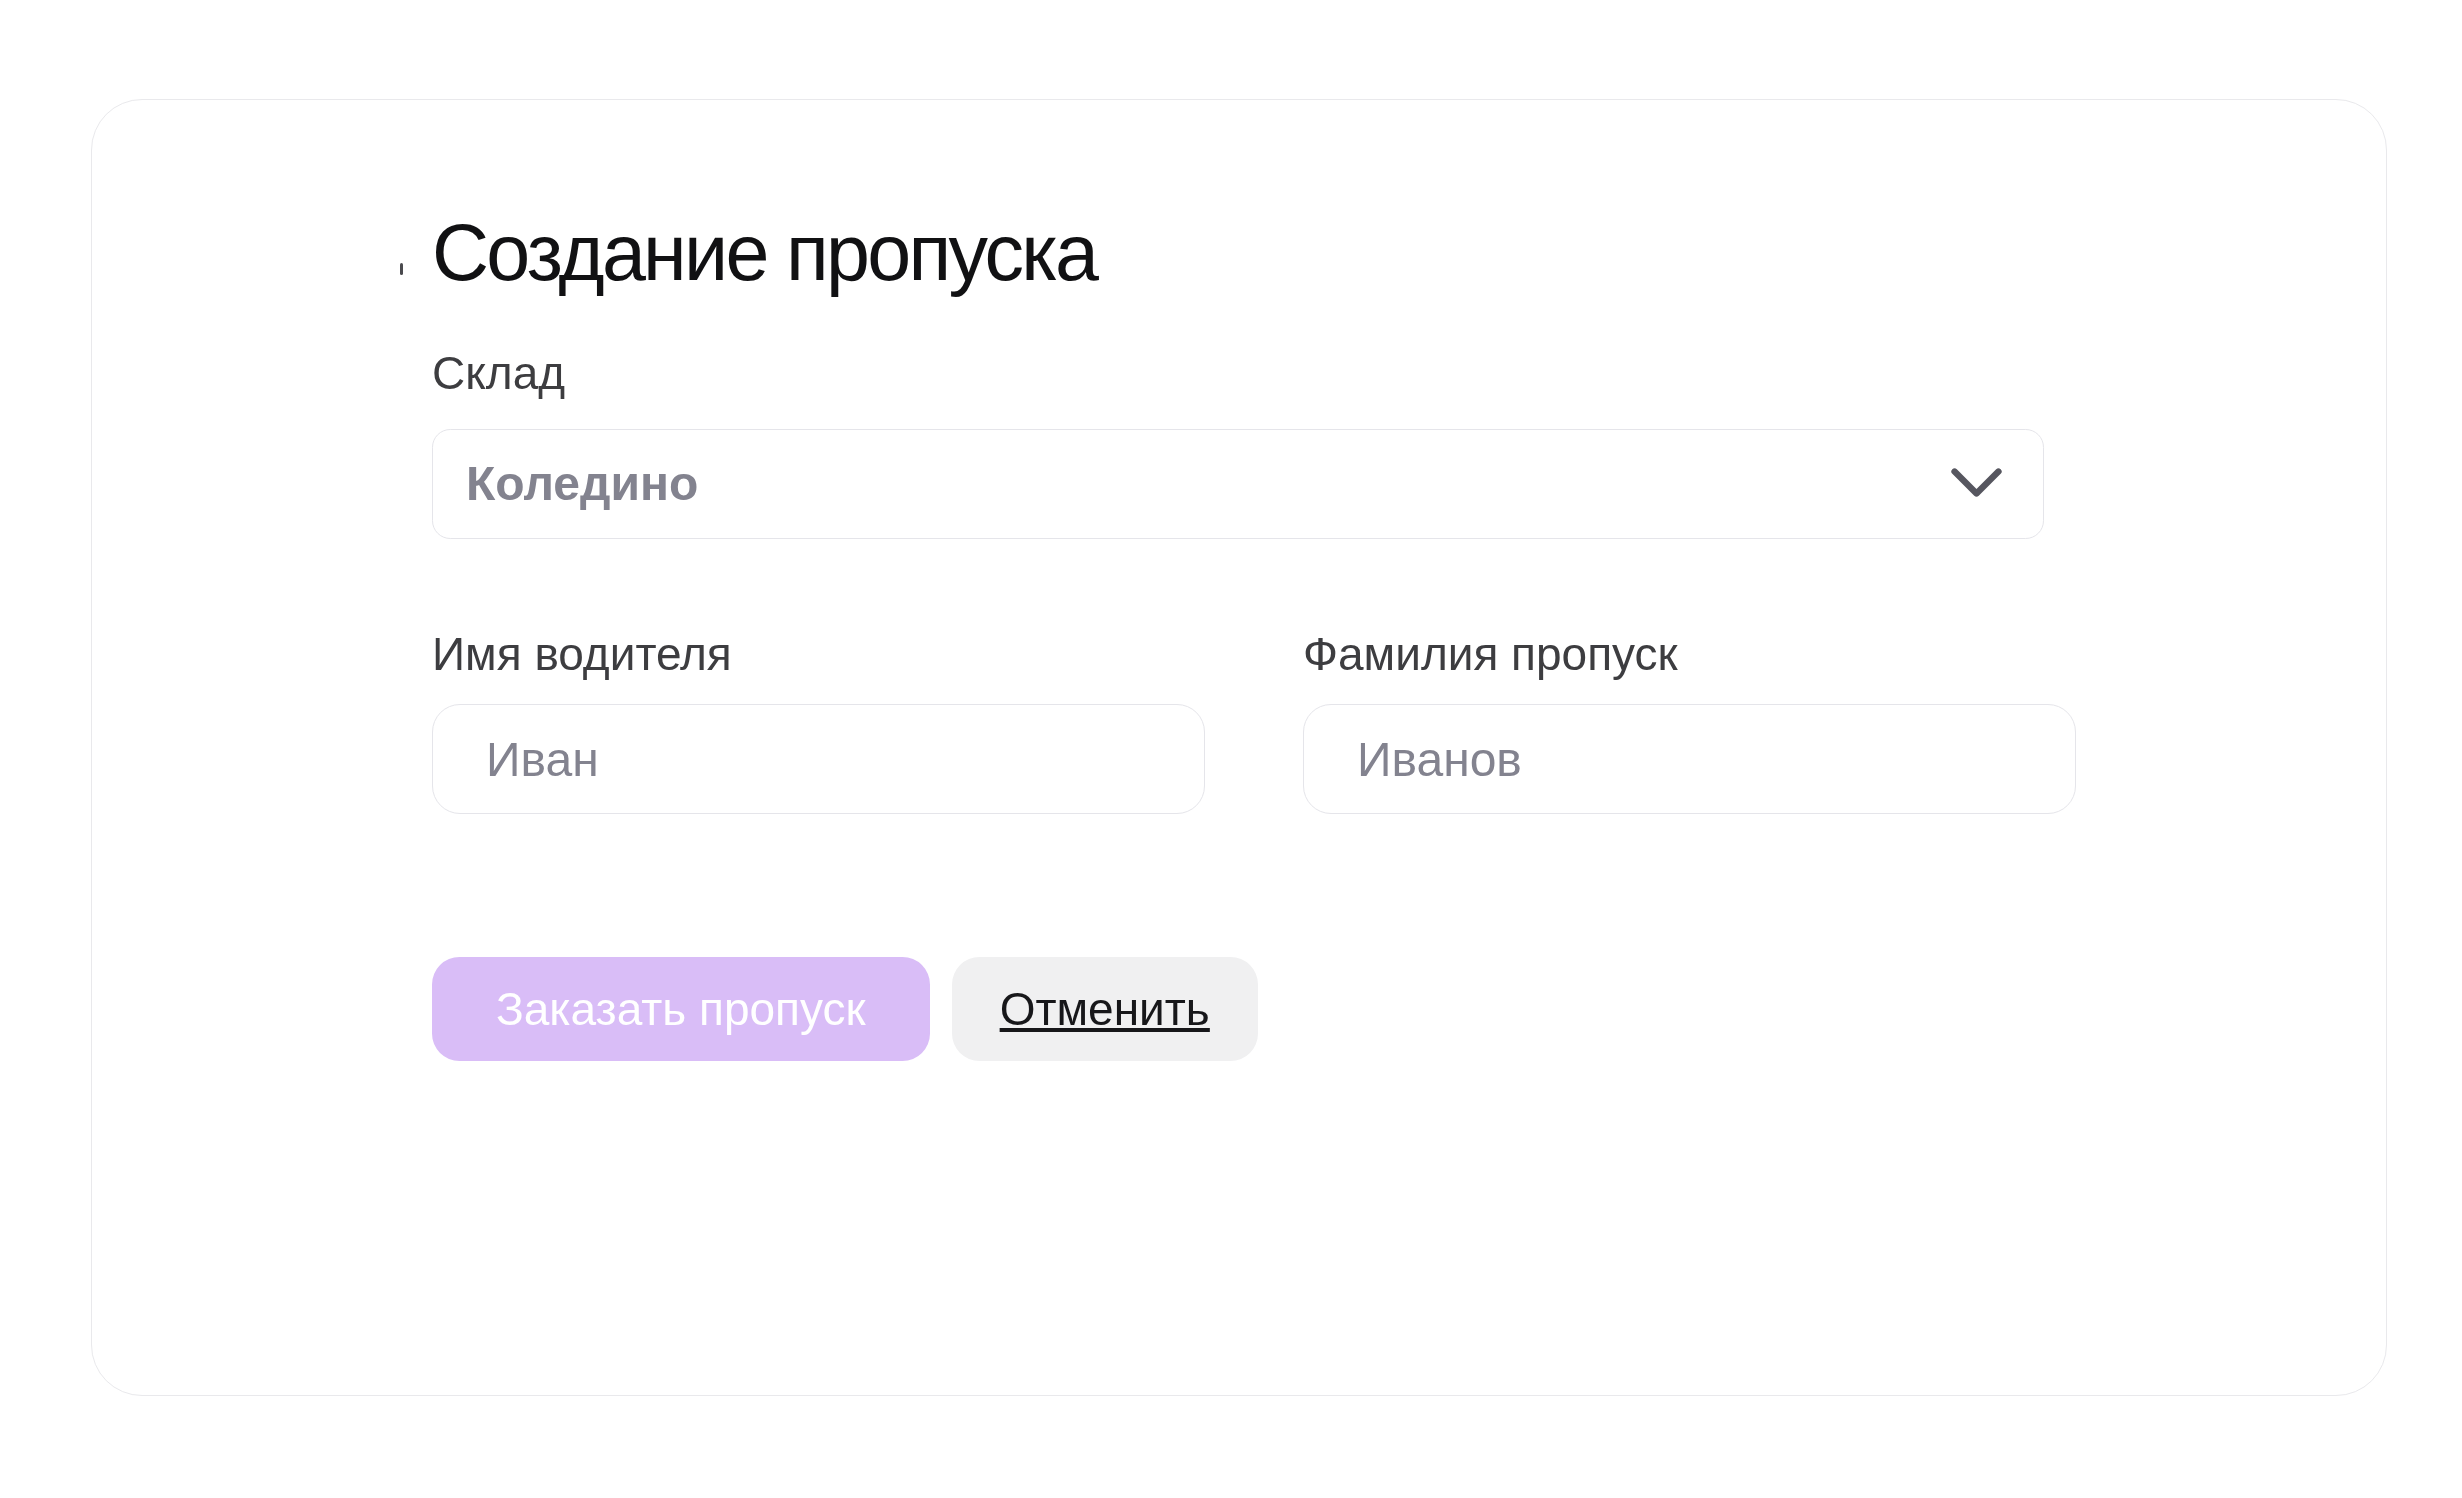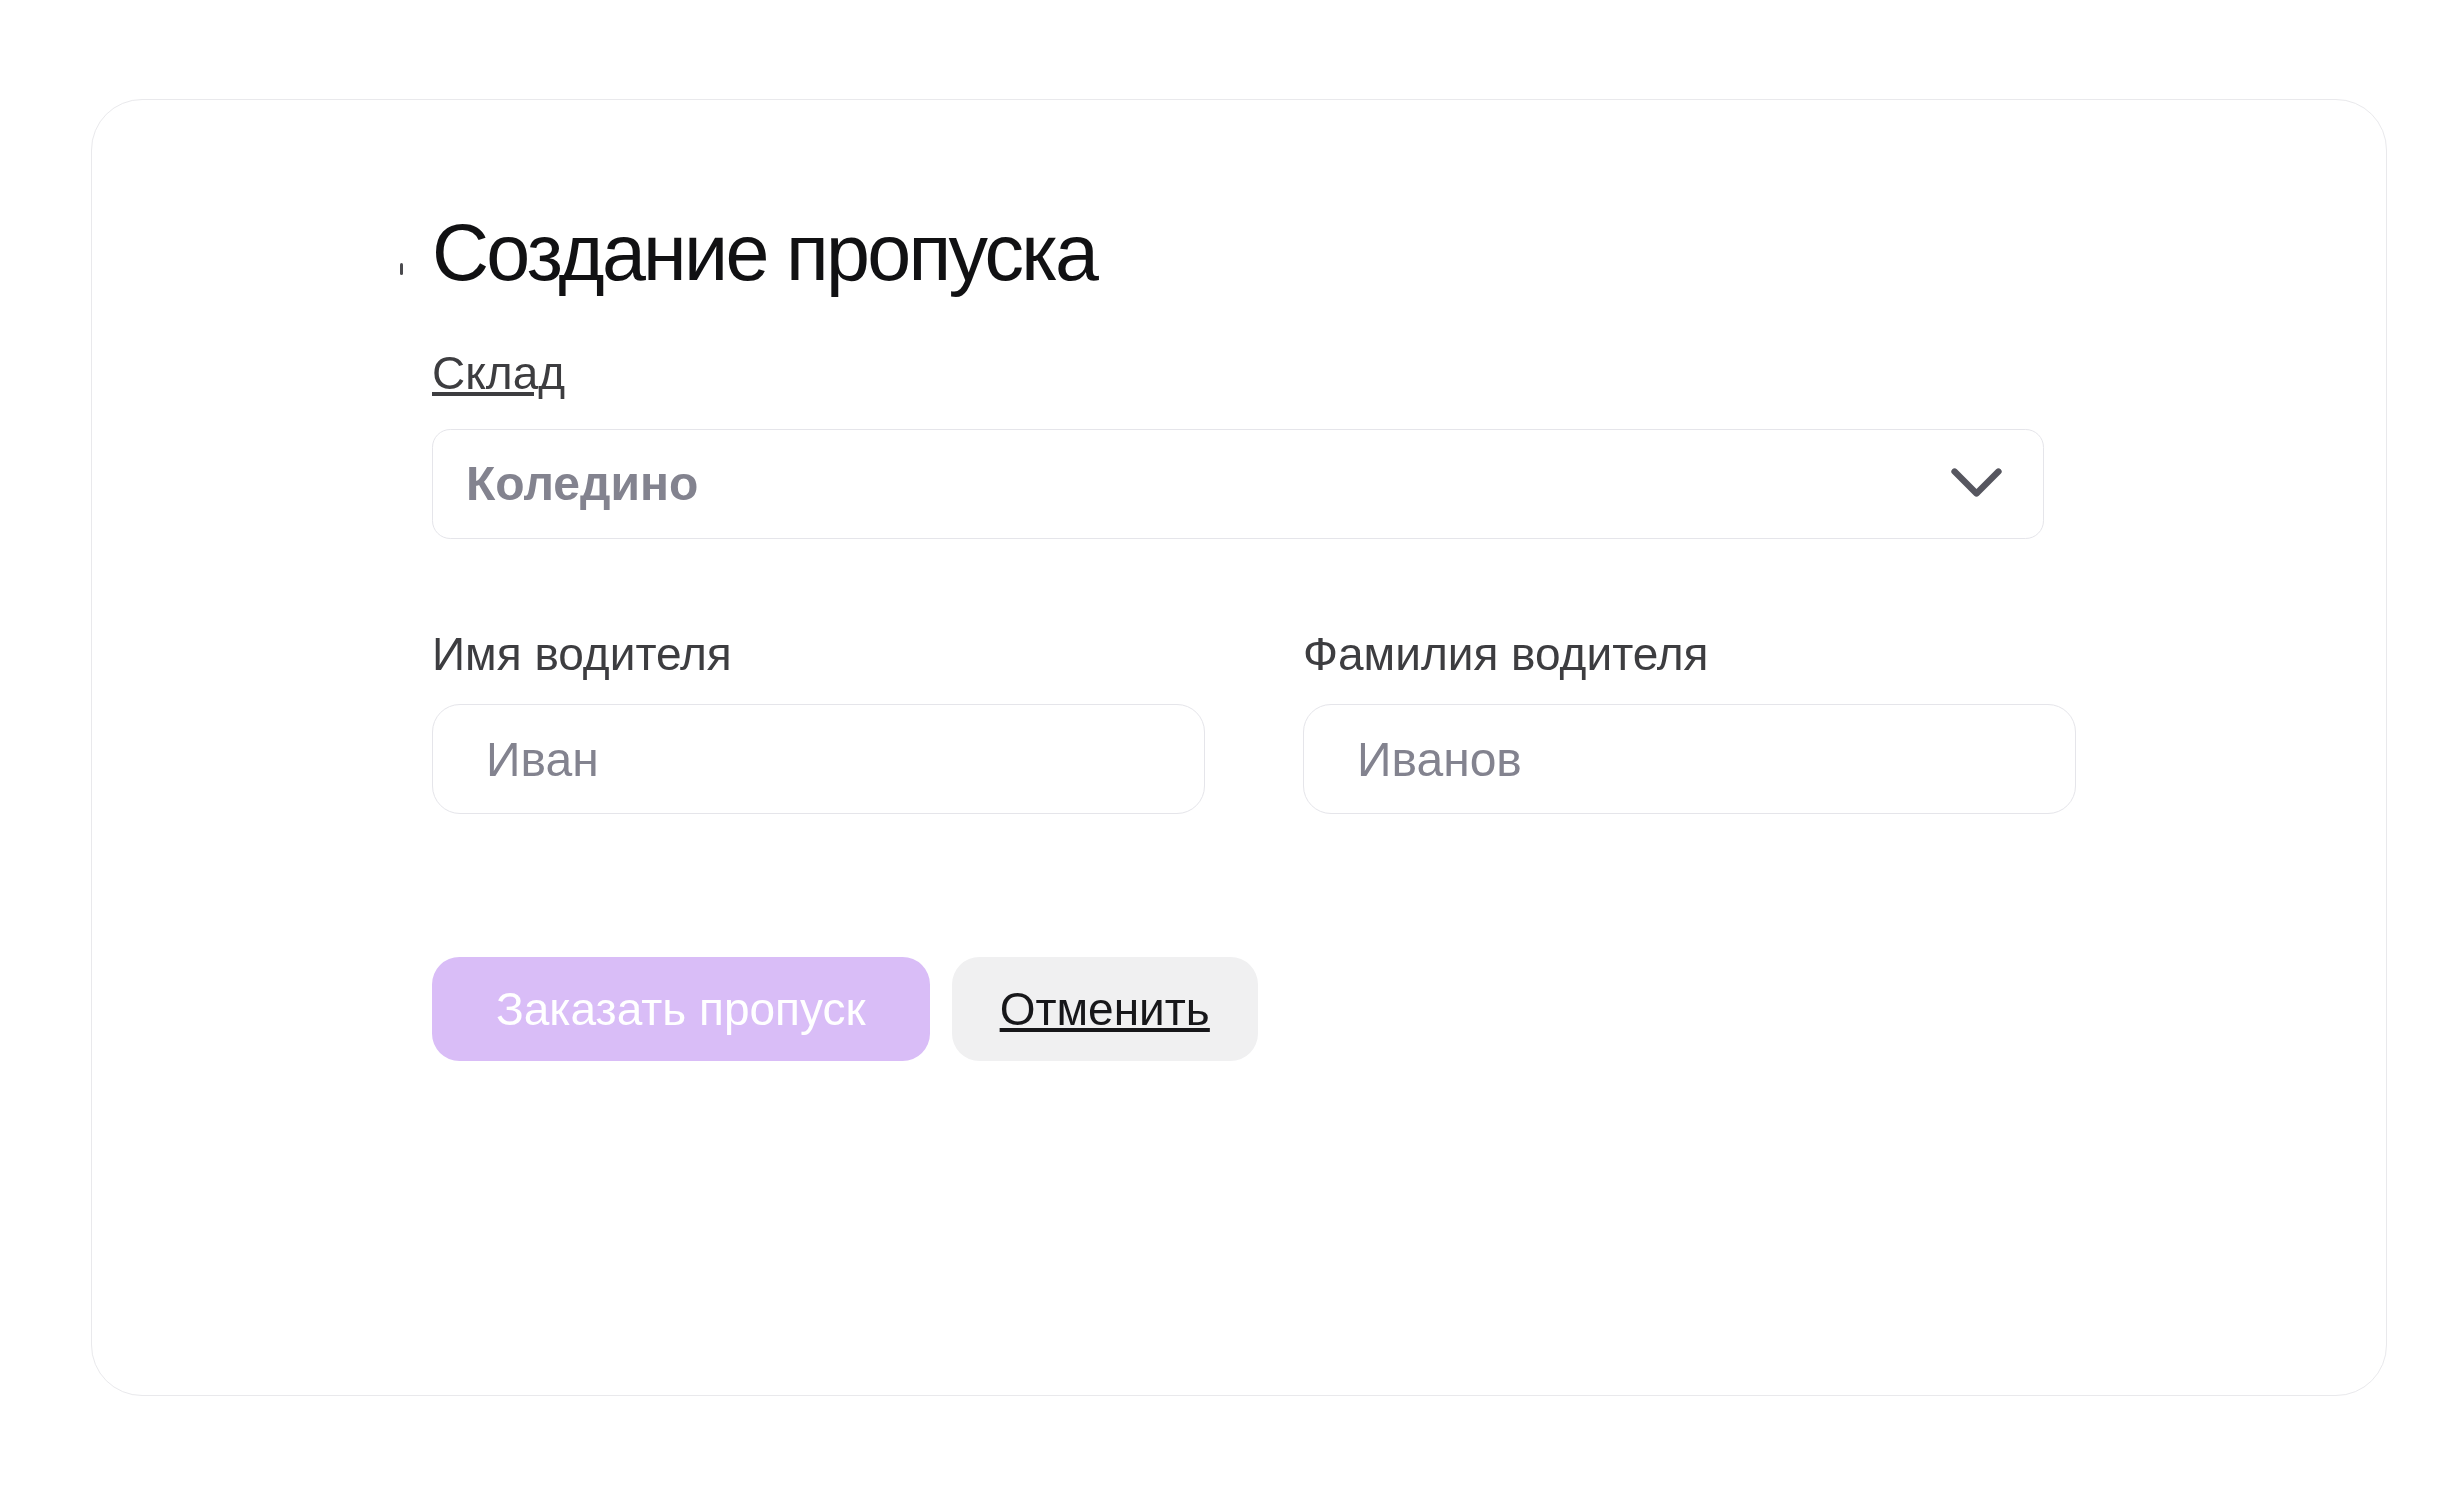--- a/index.html
+++ b/index.html
@@ -49,21 +49,21 @@
   }
 
   .field-label {
     display: block;
     font-size: 46px;
     line-height: 1;
     font-weight: 400;
     color: var(--label-color, #3d3d40);
   }
 
-  .warehouse-label { margin-top: 51px; text-decoration: underline; }
+  .warehouse-label { margin-top: 51px; }
 
   .select-box {
     margin-top: 33px;
     width: 1612px;
     height: 110px;
     border: 1.8px solid var(--field-border, #e5e5ea);
     border-radius: 18.3px;
     background: #ffffff;
     display: flex;
     align-items: center;
@@ -166,21 +166,21 @@
         </svg>
       </span>
     </div>
 
     <div class="fields-grid grid-row-1">
       <div class="field-group">
         <label class="field-label">Имя водителя</label>
         <input class="text-input" type="text" placeholder="Иван" style="">
       </div>
       <div class="field-group">
-        <label class="field-label">Фамилия водителя</label>
+        <label class="field-label">Фамилия пропуск</label>
         <input class="text-input" type="text" placeholder="Иванов" style="">
       </div>
     </div>
 
 
     <div class="buttons-row">
       <button class="btn btn-primary" aria-disabled="true">Заказать пропуск</button>
       <button class="btn btn-secondary">Отменить</button>
     </div>
 

